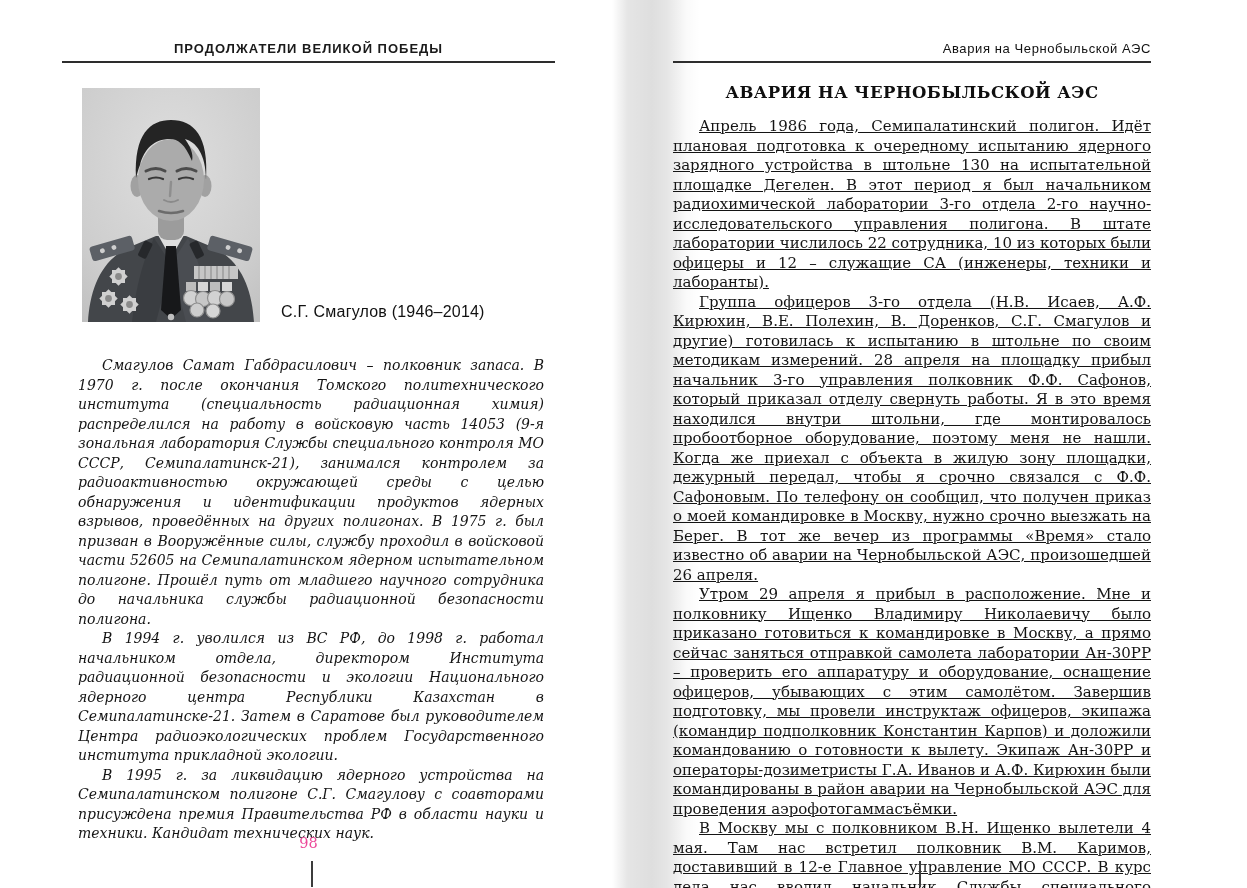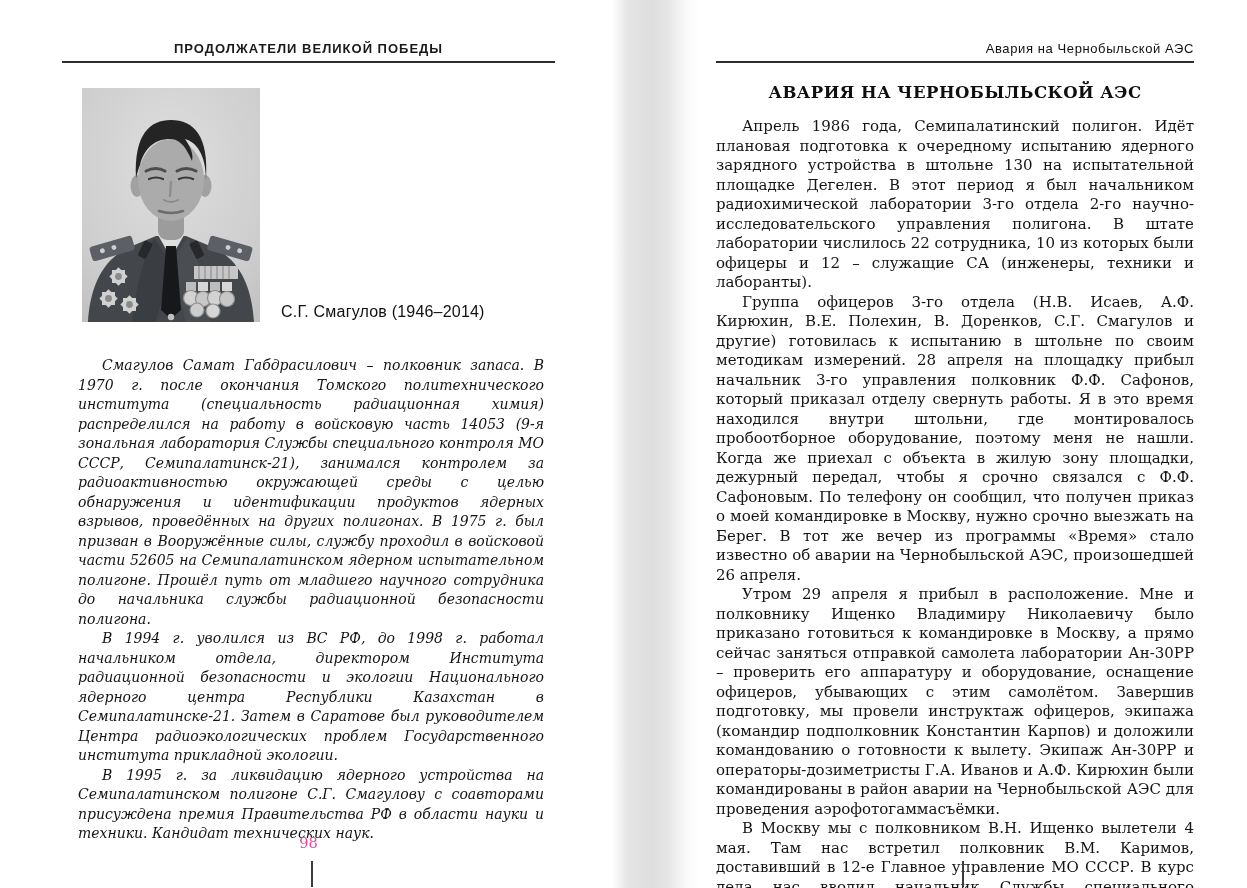--- a/index.html
+++ b/index.html
@@ -17,21 +17,21 @@
       rgba(0,0,0,0) 0%,
       rgba(0,0,0,0.10) 18%,
       rgba(0,0,0,0.13) 45%,
       rgba(0,0,0,0.10) 62%,
       rgba(0,0,0,0.02) 85%,
       rgba(0,0,0,0) 100%);
     pointer-events:none;
   }
   .page{position:absolute;top:0;height:888px;}
   .page-left{left:0;width:617px;}
-  .page-right{left:716px;width:478px;}
+  .page-right{left:673px;width:478px;}
 
   .running-head{position:absolute;top:41px;left:0;width:100%;font-size:13px;letter-spacing:.6px;}
   .running-head.left{left:62px;width:493px;text-align:center;font-weight:bold;letter-spacing:1px;}
   .running-head.right{text-align:right;font-weight:normal;color:#111;}
   .head-rule{position:absolute;top:61px;height:2px;background:#2d2d2d;}
   .head-rule.left{left:62px;width:493px;}
   .head-rule.right{left:0;width:478px;}
 
   .photo{position:absolute;left:82px;top:88px;width:178px;height:234px;display:block;}
   .photo-caption{
@@ -50,21 +50,21 @@
     position:absolute;left:0;top:83px;width:478px;margin:0;
     text-align:center;
     font-family:"DejaVu Serif", serif;font-weight:bold;
     font-size:16.5px;letter-spacing:.5px;color:#0f0f0f;
   }
   .chapter-body{
     position:absolute;left:0;top:117px;width:478px;
     font-family:"DejaVu Serif", serif;
     font-size:15px;line-height:19.5px;text-align:justify;color:#141414;
   }
-  .chapter-body p{margin:0;text-indent:26px;}
+  .chapter-body p{margin:0;text-indent:26px;text-decoration:underline;}
 
   .page-number{
     position:absolute;top:835px;left:0;width:100%;text-align:center;
     font-family:"DejaVu Serif", serif;font-size:14.5px;color:#ec4899;
   }
   .page-number.pn-left{left:62px;width:493px;}
   .spine-mark{position:absolute;top:861px;width:1.5px;height:26px;background:#3c3c3c;}
   .spine-mark.sm-left{left:311px;}
   .spine-mark.sm-right{left:246px;}
 </style>

